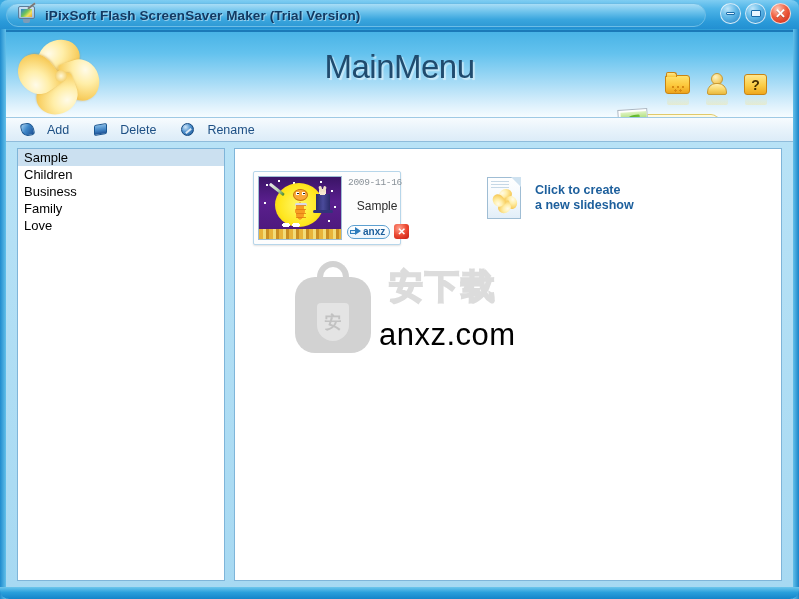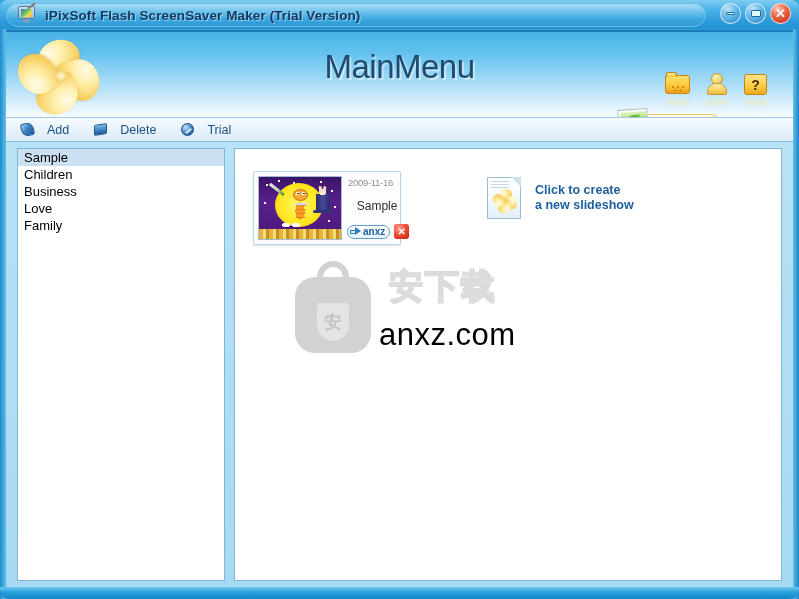--- a/index.html
+++ b/index.html
@@ -507,21 +507,21 @@
   #card-right {
     position: relative;
     flex: 1 1 auto;
     margin: 2px 2px 2px 3px;
     display: flex;
     flex-direction: column;
   }
   #card-date {
     font-size: 9.5px;
     color: #8a9299;
-    font-family: Liberation Sans, sans-serif;
+    font-family: Liberation Mono, monospace;
     padding: 3px 0 0 3px;
     letter-spacing: -0.3px;
   }
   #card-name {
     flex: 1 1 auto;
     display: flex; align-items: center; justify-content: center;
     font-size: 12px;
     color: #2d2d2d;
   }
   #card-actions {
@@ -788,32 +788,32 @@
     <div class="tb-item">
       <span class="tb-ic">
           <span class="ic-del"></span>
         </span>
       <span class="tb-label">Delete</span>
     </div>
     <div class="tb-item">
       <span class="tb-ic">
           <span class="ic-ren"></span>
         </span>
-      <span class="tb-label">Trial</span>
+      <span class="tb-label">Rename</span>
     </div>
   </div>
 
   <div id="content">
 
     <div id="sidebar-panel">
       <div class="list-item selected">Sample</div>
       <div class="list-item">Children</div>
       <div class="list-item">Business</div>
+      <div class="list-item">Family</div>
       <div class="list-item">Love</div>
-      <div class="list-item">Family</div>
     </div>
 
     <div id="main-panel">
 
       <div id="project-card">
         <div id="card-thumb">
           <span class="thumb-stars"></span>
           <span class="thumb-moon"></span>
           <span class="thumb-wand"></span>
           <span class="thumb-hat"></span>

